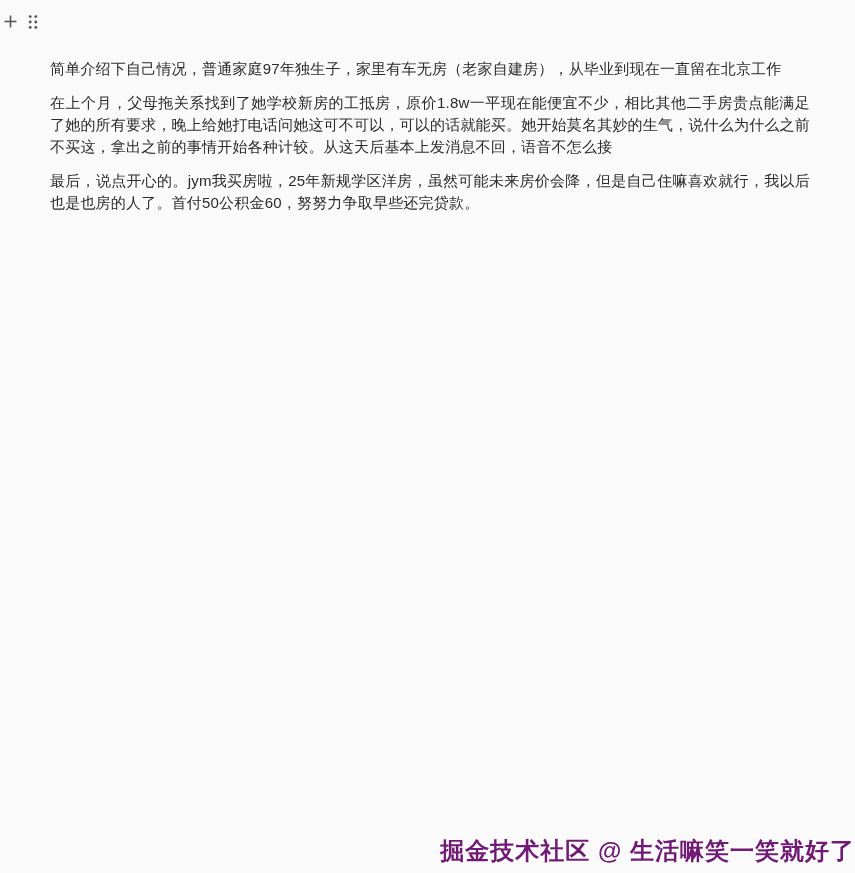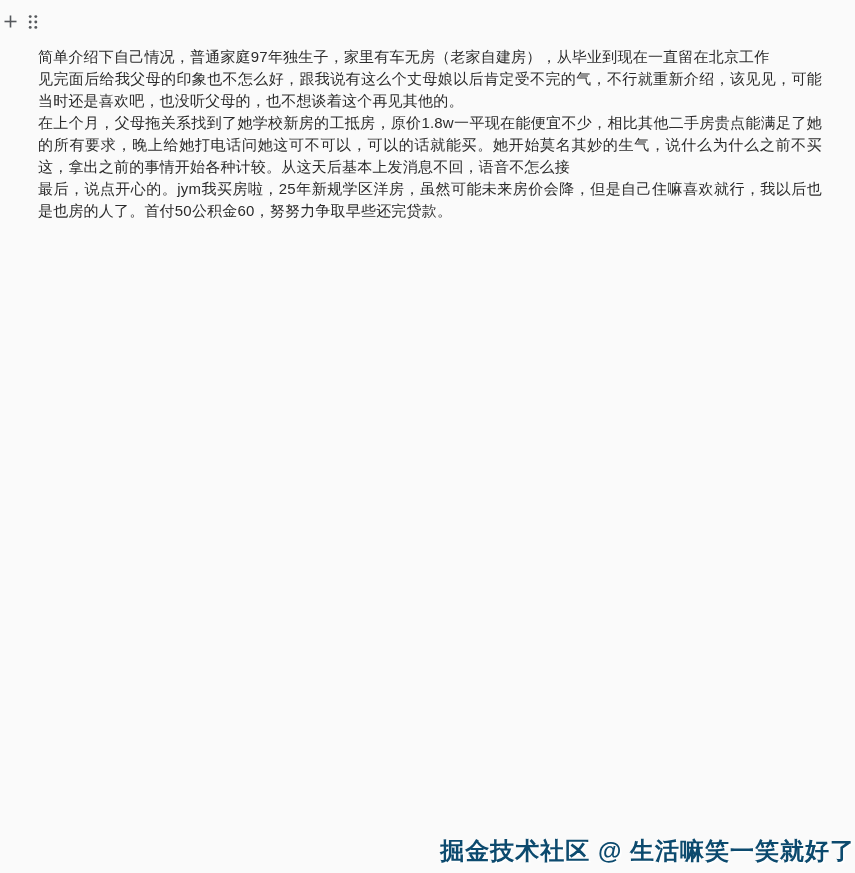--- a/index.html
+++ b/index.html
@@ -37,35 +37,35 @@
     left: 38px;
     top: 46px;
     width: 784px;
     color: #2b2b2b;
     font-size: 15px;
     line-height: 22px;
     text-align: justify;
     letter-spacing: 0.2px;
   }
   .doc p {
-    margin: 0;
+    margin: 12px;
     cursor: text;
   }
   .mb-xl { margin-bottom: 40px; }
   .mb-lg { margin-bottom: 30px; }
   .mb-md { margin-bottom: 22px; }
   .mb-sm { margin-bottom: 12px; }
   .watermark {
     position: absolute;
     right: 0px;
     bottom: 6px;
     font-size: 24px;
     font-weight: bold;
     letter-spacing: 1px;
-    color: #0c4a6e;
+    color: #701a75;
     text-shadow: 1px 1px 0 #ffffff, 2px 2px 1px rgba(255,255,255,0.65);
     white-space: nowrap;
     user-select: none;
   }
 </style>
 </head>
 <body>
 
 <div class="block-controls">
   <span class="icon-btn">
@@ -85,18 +85,17 @@
         <circle cx="8.8" cy="8.0" r="1.45" fill="#55585c"></circle>
         <circle cx="3.2" cy="13.4" r="1.45" fill="#55585c"></circle>
         <circle cx="8.8" cy="13.4" r="1.45" fill="#55585c"></circle>
       </svg>
     </span>
   </span>
 </div>
 
 <div class="doc">
   <p class="mb-xl">简单介绍下自己情况，普通家庭97年独生子，家里有车无房（老家自建房），从毕业到现在一直留在北京工作</p>
-  <p class="mb-xl">见完面后给我父母的印象也不怎么好，跟我说有这么个丈母娘以后肯定受不完的气，不行就重新介绍，该见见，可能当时还是喜欢吧，也没听父母的，也不想谈着这个再见其他的。</p>
   <p class="mb-xl">在上个月，父母拖关系找到了她学校新房的工抵房，原价1.8w一平现在能便宜不少，相比其他二手房贵点能满足了她的所有要求，晚上给她打电话问她这可不可以，可以的话就能买。她开始莫名其妙的生气，说什么为什么之前不买这，拿出之前的事情开始各种计较。从这天后基本上发消息不回，语音不怎么接</p>
   <p>最后，说点开心的。jym我买房啦，25年新规学区洋房，虽然可能未来房价会降，但是自己住嘛喜欢就行，我以后也是也房的人了。首付50公积金60，努努力争取早些还完贷款。</p>
 </div>
 
 <div class="watermark">掘金技术社区 @ 生活嘛笑一笑就好了</div>
 
 </body></html>

